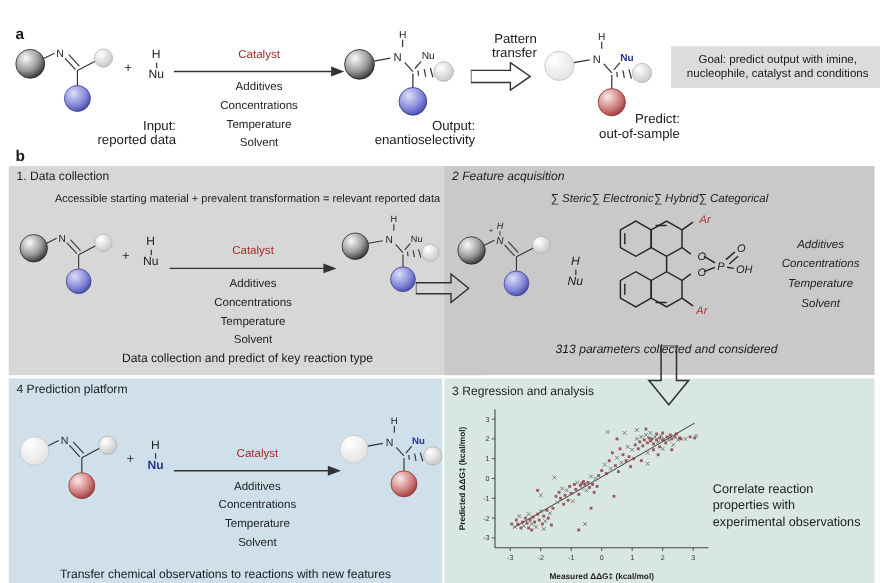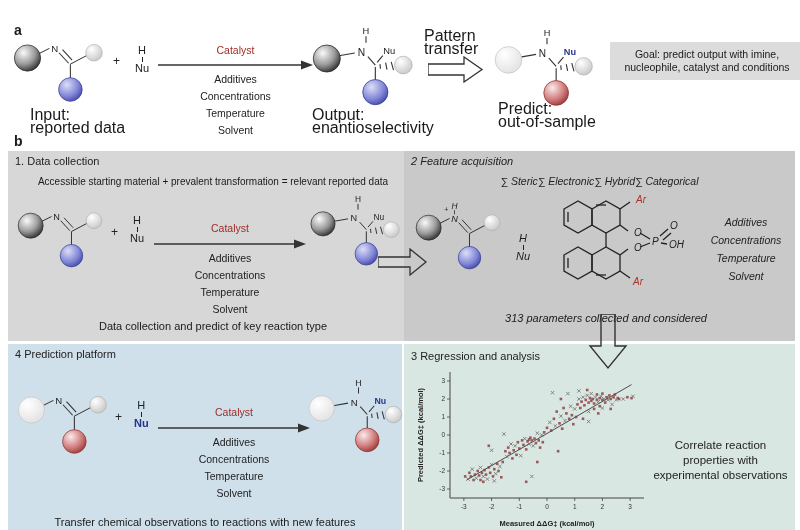--- a/index.html
+++ b/index.html
@@ -1,40 +1,40 @@
 <!DOCTYPE html>
 <html style="--q1-bg: #d7d7d7; --q2-bg: #c9c9c9; --q3-bg: #d9e7e3; --q4-bg: #cfe0eb; --catalyst-red: #9e2b25; --nu-blue: #27348b; --ar-red: #a93226; --scatter-red: #8c3a3f; --scatter-x: #6f6f6f; --goal-bg: #dcdcdc; --watermark: #e89b9b;"><head>
 <meta charset="utf-8">
 <style>
   html,body{margin:0;padding:0;background:#fff;}
   #fig{position:relative;width:800px;height:530px;background:#fff;
        font-family:"Liberation Sans","DejaVu Sans",sans-serif;color:#1a1a1a;overflow:hidden;}
   .abs{position:absolute;}
   .panel-label{font-weight:bold;font-size:14px;}
   .quad{position:absolute;}
-  .q1{left:8px;top:133px;width:410px;height:190px;background:var(--q1-bg,#d7d7d7);}
+  .q1{left:8px;top:133px;width:410px;height:190px;background:var(--q1-bg,#d7d7d7);padding-left:24px;}
   .q2{left:404px;top:133px;width:391px;height:190px;background:var(--q2-bg,#c9c9c9);font-style:italic;}
   .q4{left:8px;top:326px;width:394px;height:192px;background:var(--q4-bg,#cfe0eb);}
   .q3{left:404px;top:326px;width:391px;height:192px;background:var(--q3-bg,#d9e7e3);}
   .quad-title{position:absolute;left:7px;top:4px;font-size:11px;color:#222;}
   .subtitle{position:absolute;left:0;top:25px;width:100%;text-align:center;font-size:10px;}
   .caption{position:absolute;left:0;width:100%;text-align:center;font-size:11px;}
   .plus{font-size:12px;color:#222;}
   .hnu{display:flex;flex-direction:column;align-items:center;font-size:11px;line-height:1;color:#222;}
   .hnu .bondv{width:1px;height:5px;background:#222;margin:1px 0;}
   .hnu.blue .nu-t{color:var(--nu-blue,#27348b);font-weight:bold;}
   .catalyst{position:absolute;text-align:center;font-size:10.5px;color:var(--catalyst-red,#9e2b25);}
   .condstack{position:absolute;text-align:center;font-size:10.5px;line-height:17px;color:#222;}
-  .two-line{text-align:left;font-size:16px;line-height:13px;}
+  .two-line{text-align:right;font-size:12px;line-height:13px;}
   .goal-box{background:var(--goal-bg,#dcdcdc);font-size:10.5px;line-height:13px;text-align:center;
             padding:6px 6px;border-radius:1px;}
   .sigma-row{position:absolute;left:0;top:24px;width:100%;display:flex;justify-content:center;
              font-size:10.5px;color:#222;}
   .condlist{position:absolute;text-align:center;font-size:10.5px;line-height:18px;color:#222;}
-  .note{position:absolute;text-align:center;font-size:11.5px;line-height:15px;color:#222;}
+  .note{position:absolute;text-align:left;font-size:11.5px;line-height:15px;color:#222;}
   svg text{font-family:"Liberation Sans","DejaVu Sans",sans-serif;}
 </style>
 </head>
 <body>
 
 
 
 <svg width="0" height="0" aria-hidden="true">
   <defs>
     <radialGradient id="grad-gray" cx="35%" cy="30%" r="80%">

